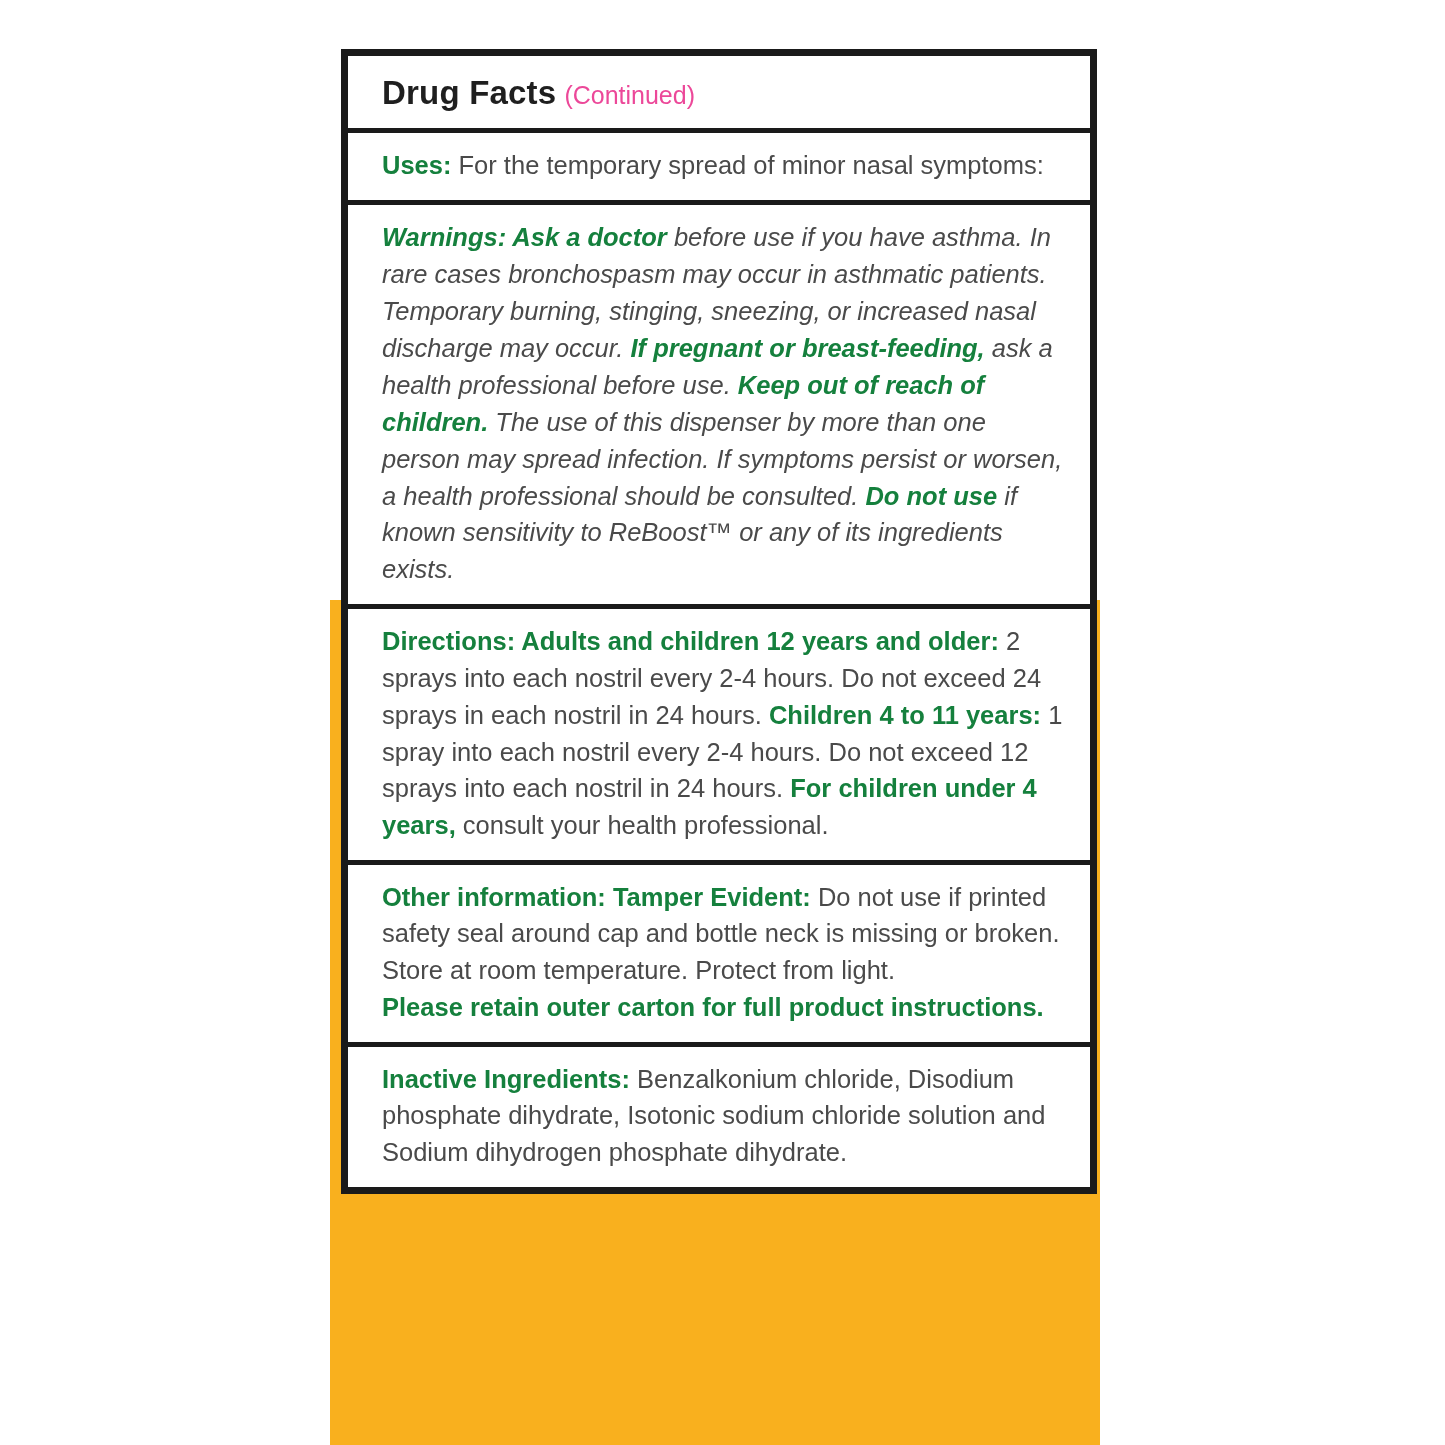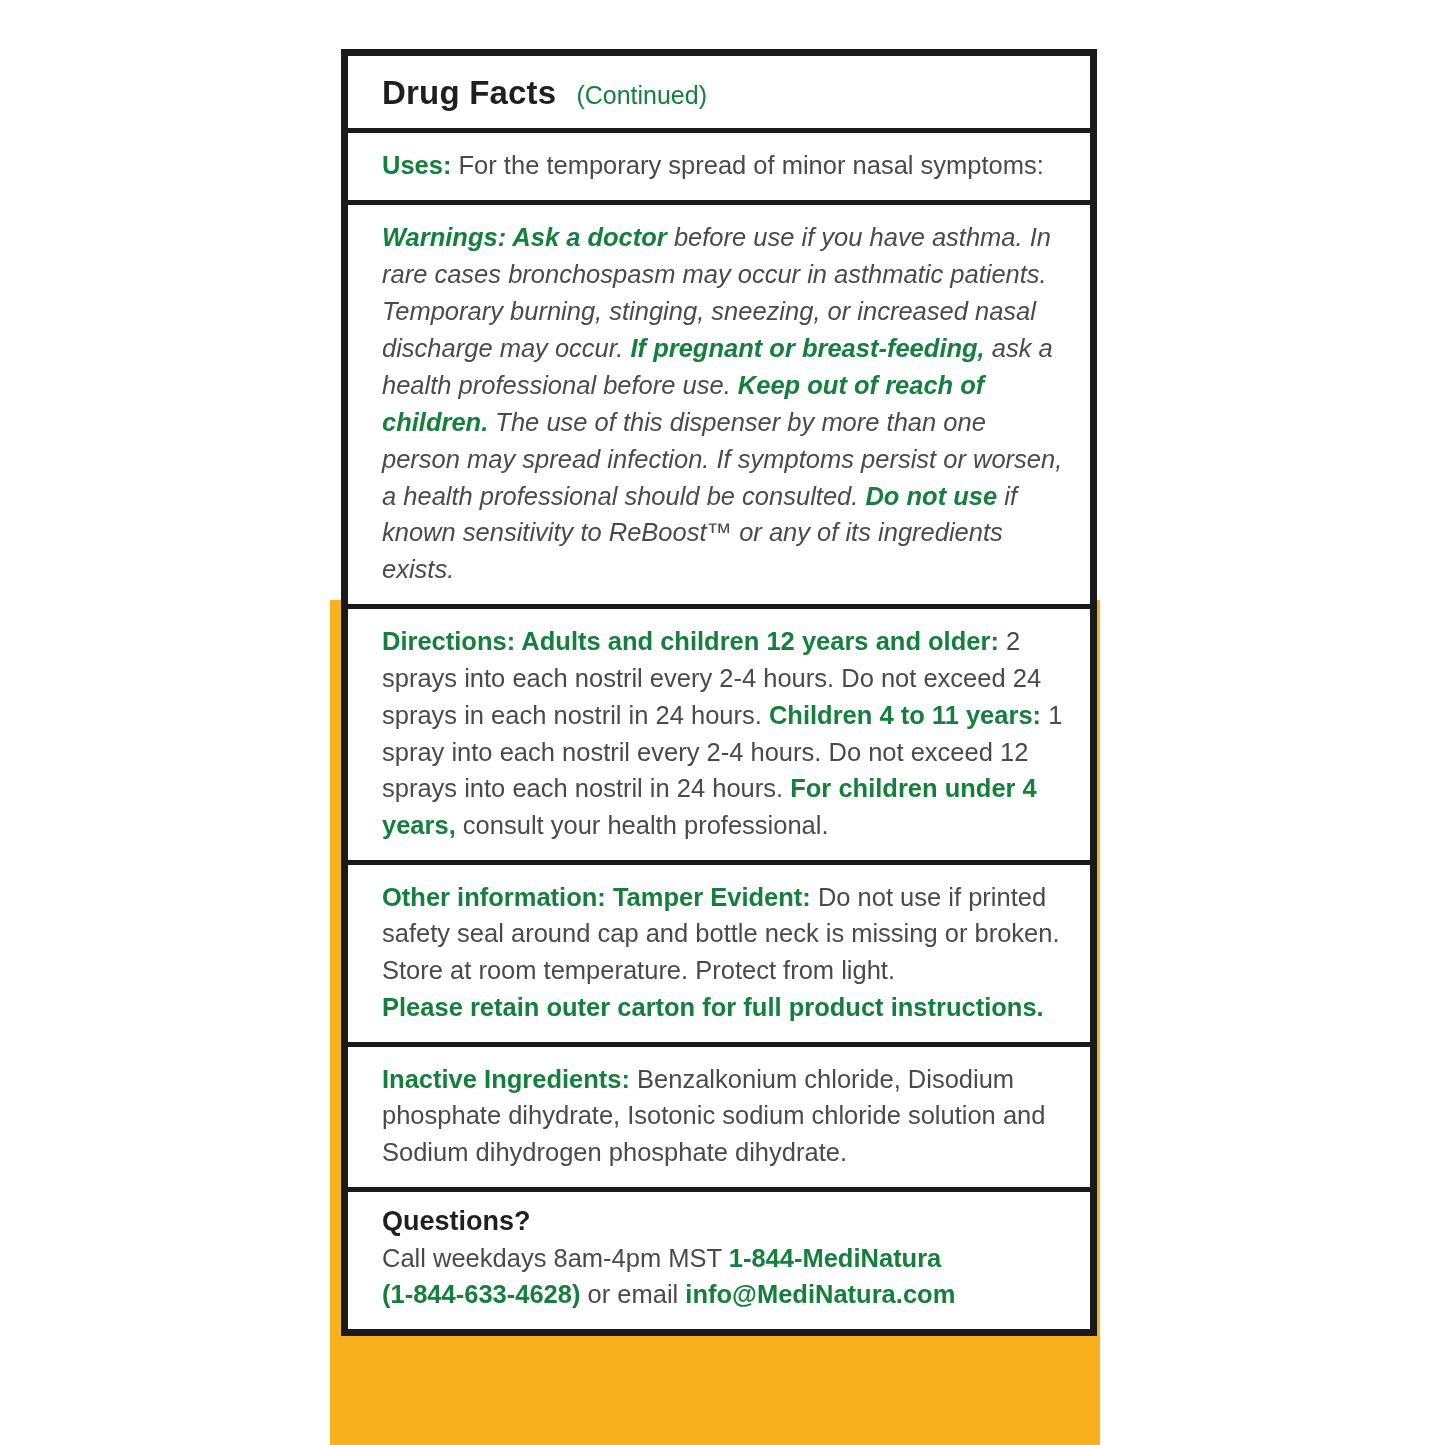--- a/index.html
+++ b/index.html
@@ -55,33 +55,33 @@
     padding: 14px 20px 16px 34px;
     box-sizing: border-box;
   }
   .sect:last-child {
     border-bottom: none;
   }
 
   .title-row {
     display: flex;
     align-items: baseline;
-    gap: 20px;
+    gap: 8px;
     padding: 18px 3px 16px 34px;
     border-bottom: 5px solid #1a1a1a;
   }
   .title-main {
     font-size: 33px;
     font-weight: bold;
     color: #1f1f1f;
     letter-spacing: 0.2px;
   }
   .title-cont {
     font-size: 25px;
-    color: #15803d;
+    color: #ec4899;
   }
 
   .body-text {
     font-size: 25.5px;
     line-height: 1.44;
     color: #4a4a4a;
   }
   .body-text b {
     color: #15803d;
     font-weight: bold;
@@ -142,24 +142,15 @@
         <b>Please retain outer carton for full product instructions.</b>
       </div>
     </div>
 
     <div class="sect">
       <div class="body-text">
         <b>Inactive Ingredients:</b><span> Benzalkonium chloride, Disodium phosphate dihydrate, Isotonic sodium chloride solution and Sodium dihydrogen phosphate dihydrate.</span>
       </div>
     </div>
 
-    <div class="sect">
-      <div class="questions-head">Questions?</div>
-      <div class="body-text">
-        <span>Call weekdays 8am-4pm MST </span><b>1-844-MediNatura</b>
-      </div>
-      <div class="body-text">
-        <b>(1-844-633-4628)</b><span> or email </span><b>info@MediNatura.com</b>
-      </div>
-    </div>
 
   </div>
 </div>
 
 </body></html>

